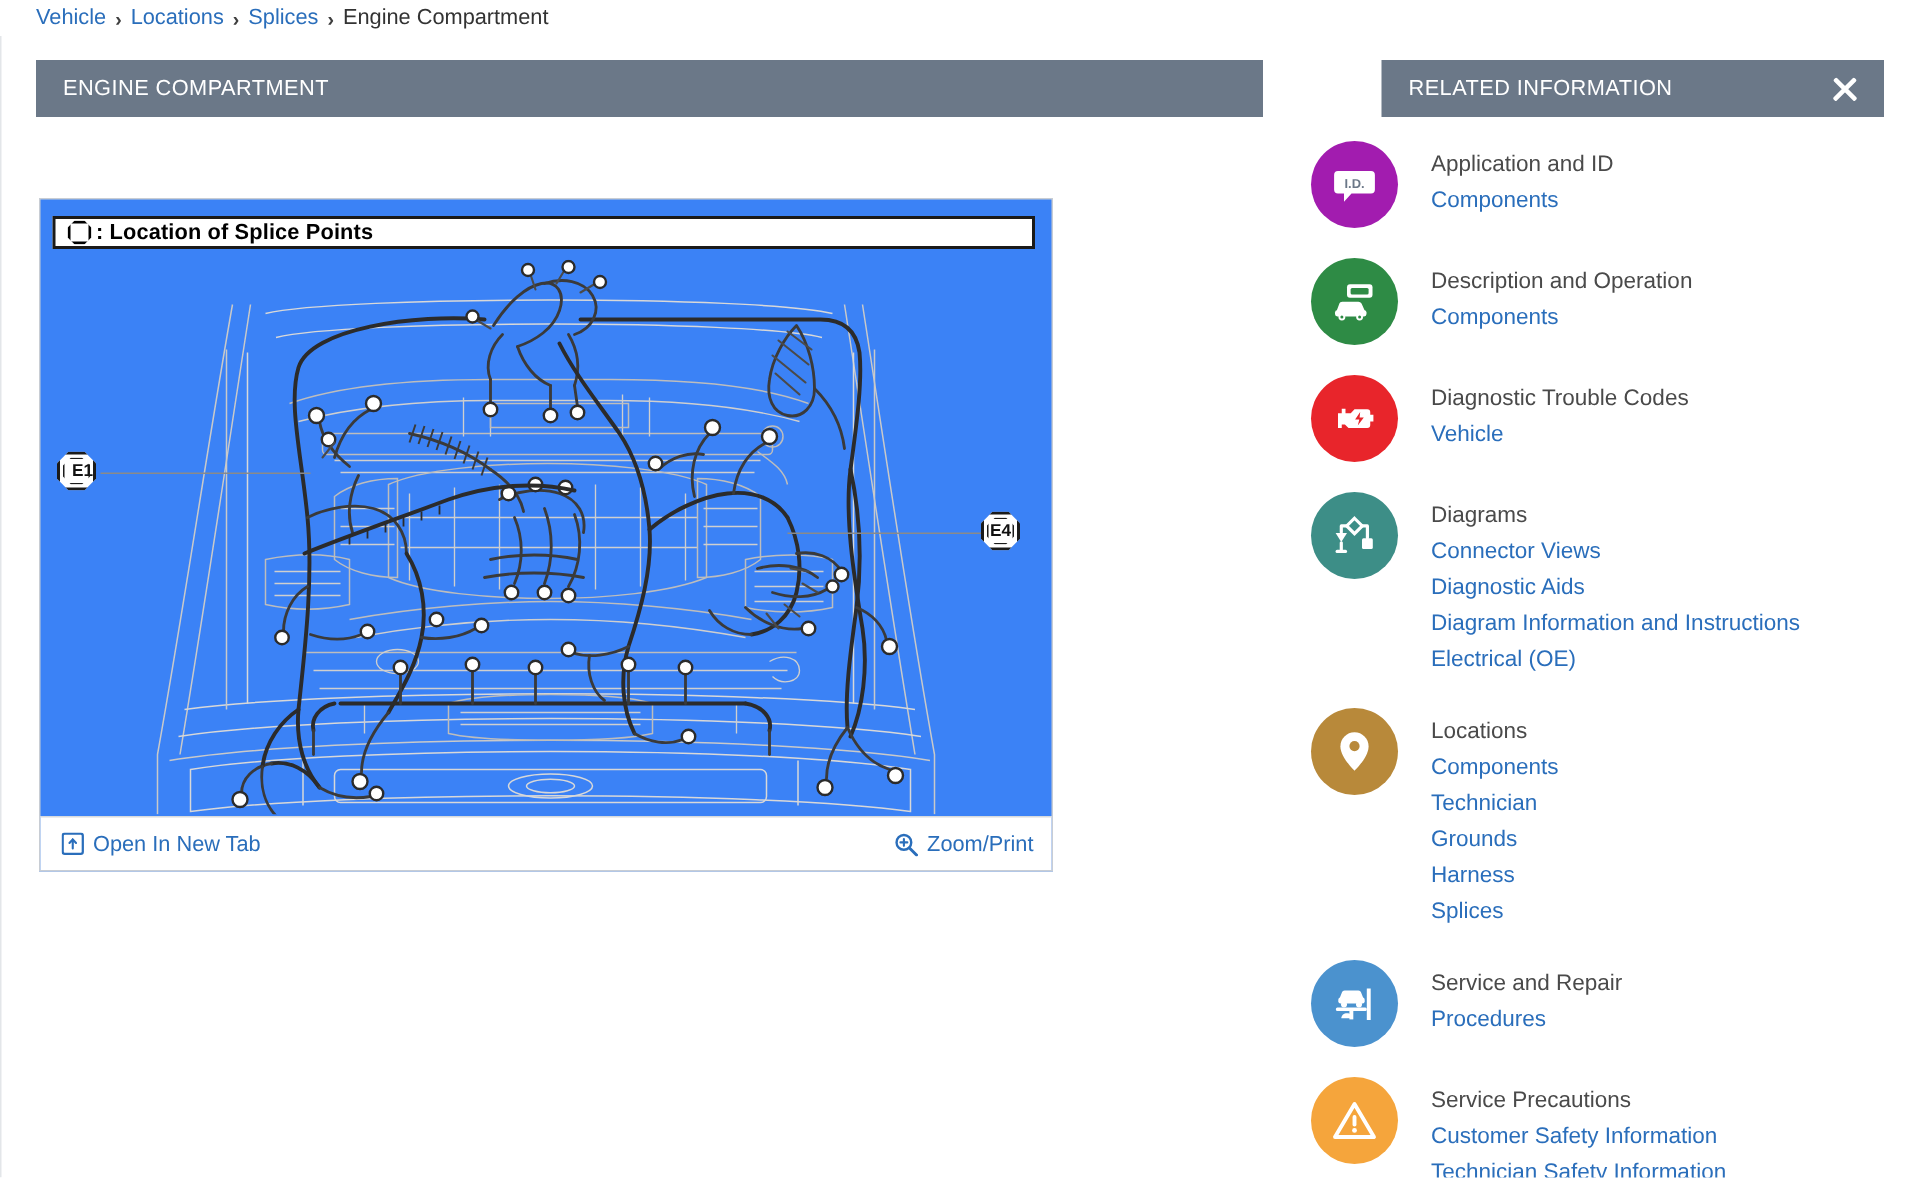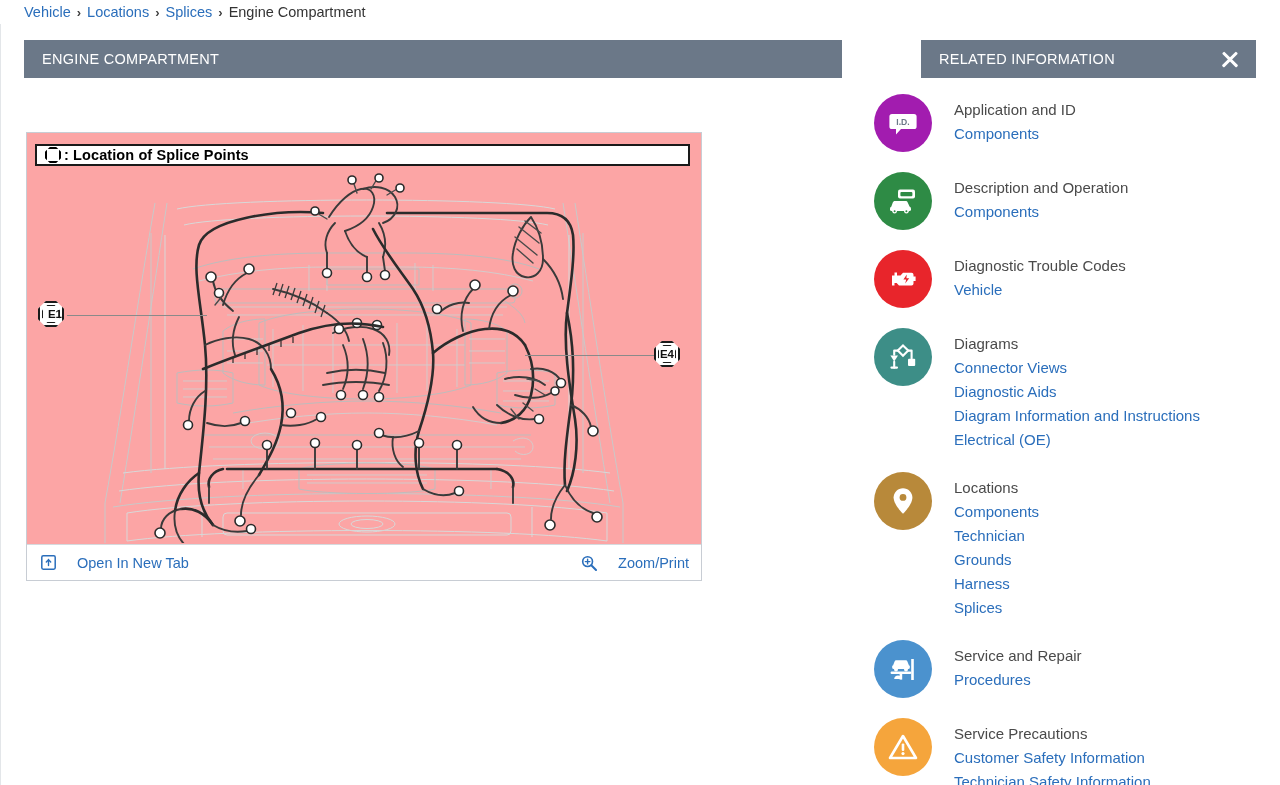--- a/index.html
+++ b/index.html
@@ -56,21 +56,21 @@
     padding-left: 18px;
     font-size: 14.5px;
     letter-spacing: 0.3px;
   }
 
   .figure-box {
     position: absolute;
     left: 26px; top: 132px;
     width: 676px;
     height: 449px;
-    background: #fca5a5;
+    background: #3b82f6;
     border: 1px solid #c8cdd4;
   }
   .legend-bar {
     position: absolute;
     left: 8px; top: 11px;
     width: 655px;
     height: 22px;
     border: 2px solid #1a1a1a;
     display: flex;
     align-items: center;
@@ -128,21 +128,21 @@
     width: 100%;
     height: 36px;
     border-top: 1px solid #d6dade;
     display: flex; align-items: center;
     justify-content: space-between;
     padding: 0 12px 0 14px;
     background: #fff;
   }
   .tool-link {
     display: flex; align-items: center;
-    gap: 21px;
+    gap: 6px;
     color: #2a6ebb;
     font-size: 14.5px;
     cursor: pointer;
   }
   .tool-ico { display: block; flex: 0 0 auto; }
 
   
   .right-pane {
     position: absolute;
     left: 874px; top: 40px;

